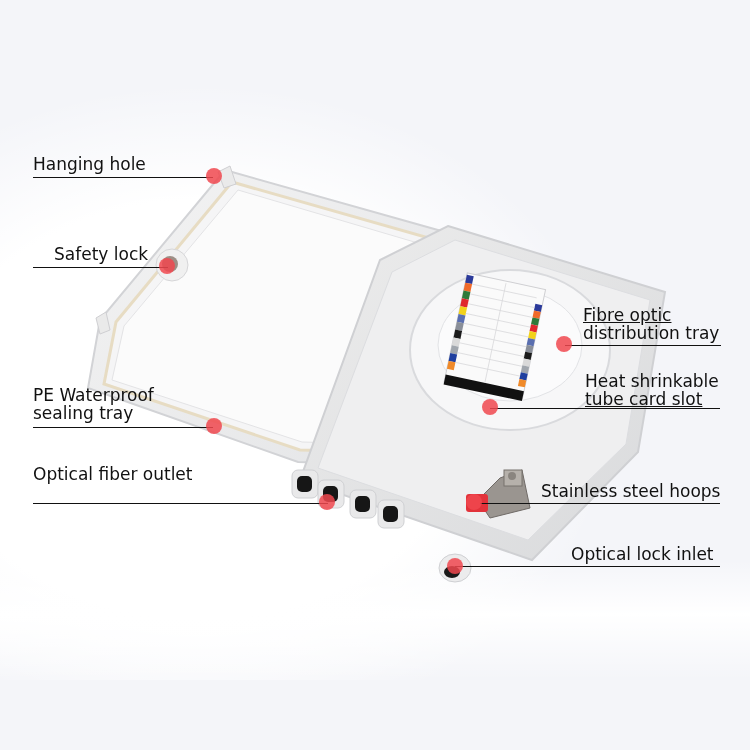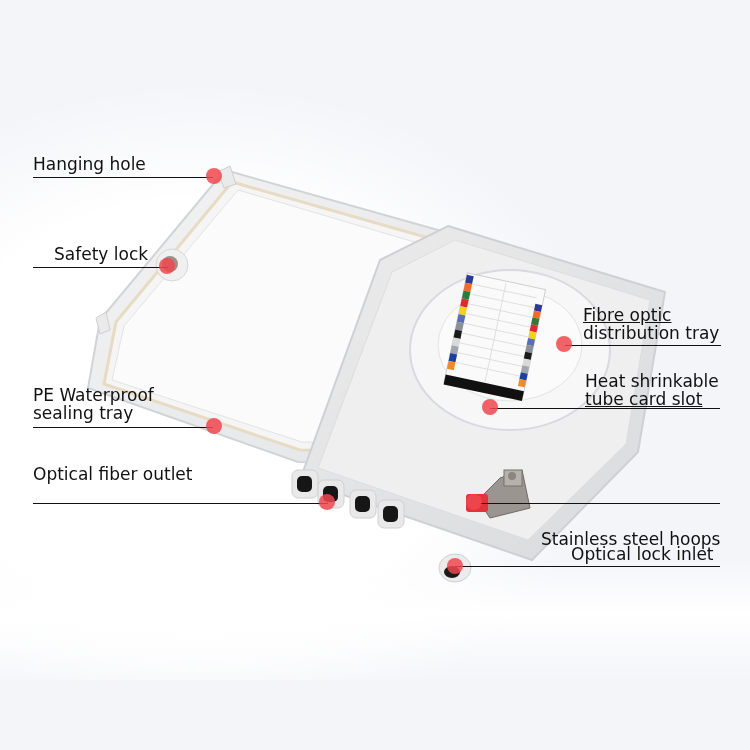--- a/index.html
+++ b/index.html
@@ -152,19 +152,19 @@
 <div class="label" style="left:583px;top:306px;text-decoration:underline;">Fibre optic</div>
 <div class="label" style="left:583px;top:324px;">distribution tray</div>
 <div class="line" style="left:565px;top:345px;width:156px;"></div>
 <div class="dot" style="left:556px;top:336px;"></div>
 
 <div class="label" style="left:585px;top:372px;">Heat shrinkable</div>
 <div class="label" style="left:585px;top:390px;text-decoration:underline;">tube card slot</div>
 <div class="line" style="left:490px;top:408px;width:230px;"></div>
 <div class="dot" style="left:482px;top:399px;"></div>
 
-<div class="label" style="left:541px;top:482px;margin-top:48px;">Stainless steel hoops</div>
+<div class="label" style="left:541px;top:482px;">Stainless steel hoops</div>
 <div class="line" style="left:480px;top:503px;width:240px;"></div>
 <div class="dot" style="left:466px;top:494px;"></div>
 
 <div class="label" style="left:571px;top:545px;">Optical lock inlet</div>
 <div class="line" style="left:455px;top:566px;width:265px;"></div>
 <div class="dot" style="left:447px;top:558px;"></div>
 
 </body></html>

